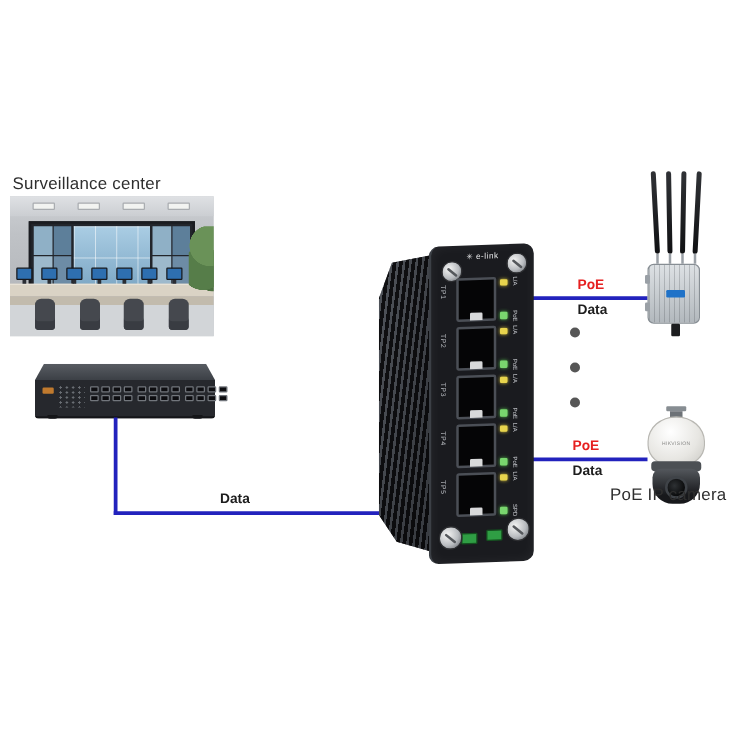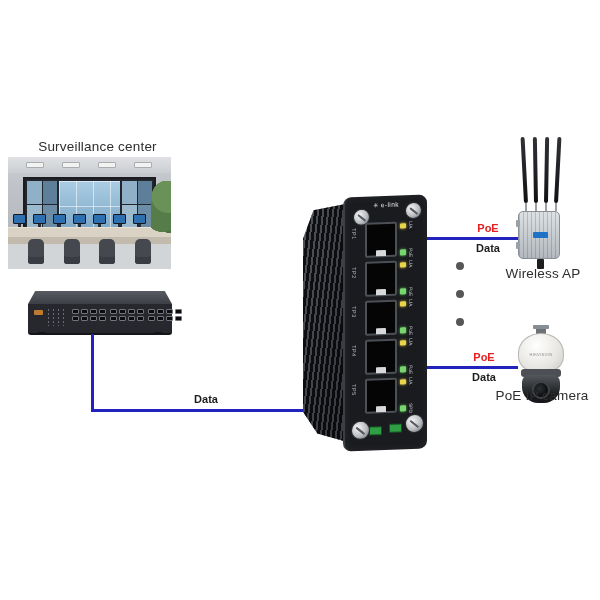--- a/index.html
+++ b/index.html
@@ -1,19 +1,19 @@
 <!DOCTYPE html>
 <html><head>
 <meta charset="utf-8">
 <style>
   html,body{margin:0;padding:0;background:#fff;}
   .canvas{position:relative;width:600px;height:600px;background:#ffffff;overflow:hidden;
           font-family:"Liberation Sans",sans-serif;color:#2b2b2b;}
   .abs{position:absolute;}
-  .lbl{position:absolute;text-align:center;color:#2e2e2e;}
+  .lbl{position:absolute;color:#2e2e2e;}
   .lbl-big{font-size:13.5px;letter-spacing:.2px;}
   .lbl-mid{font-size:11.5px;line-height:14px;}
   .conn-lbl{font-size:11px;font-weight:bold;color:#1d1d1d;}
   .poe-label{font-size:11px;font-weight:bold;}
   .blue-line{position:absolute;background:#2222bd;}
 
   
   .room{left:8px;top:157px;width:163px;height:112px;overflow:hidden;
         background:linear-gradient(#cdd0d4 0px,#bfc2c6 30px,#b6b9bd 70px,#c6c9cc 112px);}
   .ceiling{position:absolute;left:0;top:0;width:100%;height:16px;
@@ -311,21 +311,20 @@
         <div class="antenna" style="left: 38px; transform: rotate(3deg);"></div>
         <div class="ant-stem" style="left: 38.5px;"></div>
       </div>
     <div class="ap-body">
       <div class="ap-logo"></div>
       <div class="ap-tab" style="top:8px;"></div>
       <div class="ap-tab" style="top:30px;"></div>
     </div>
     <div class="ap-conn"></div>
   </div>
-  <div class="lbl lbl-big abs" style="left:493px;top:266px;width:100px;">Wireless AP</div>
 
   <div id="dots">
       <div class="dot" style="left: 456px; top: 262px;"></div>
       <div class="dot" style="left: 456px; top: 290px;"></div>
       <div class="dot" style="left: 456px; top: 318px;"></div>
     </div>
 
   <div class="abs cam">
     <div class="cam-mount1"></div>
     <div class="cam-mount2"></div>

